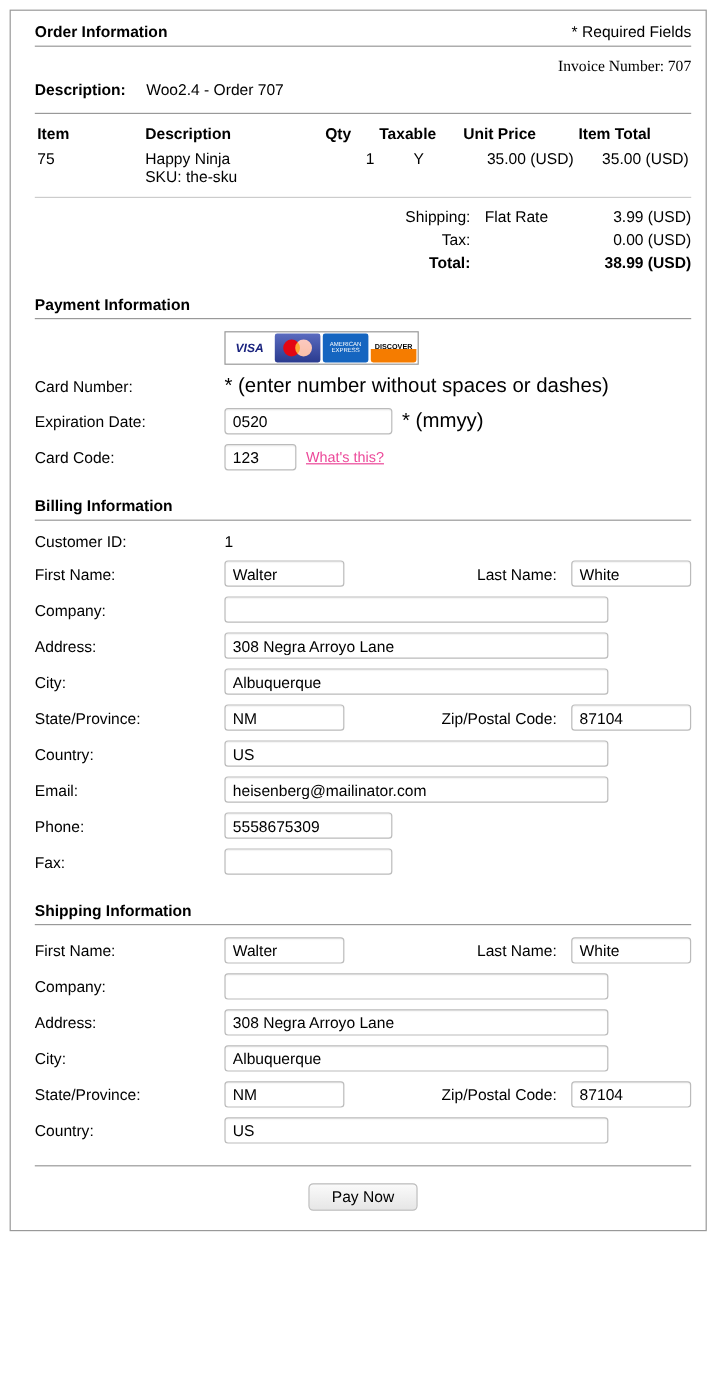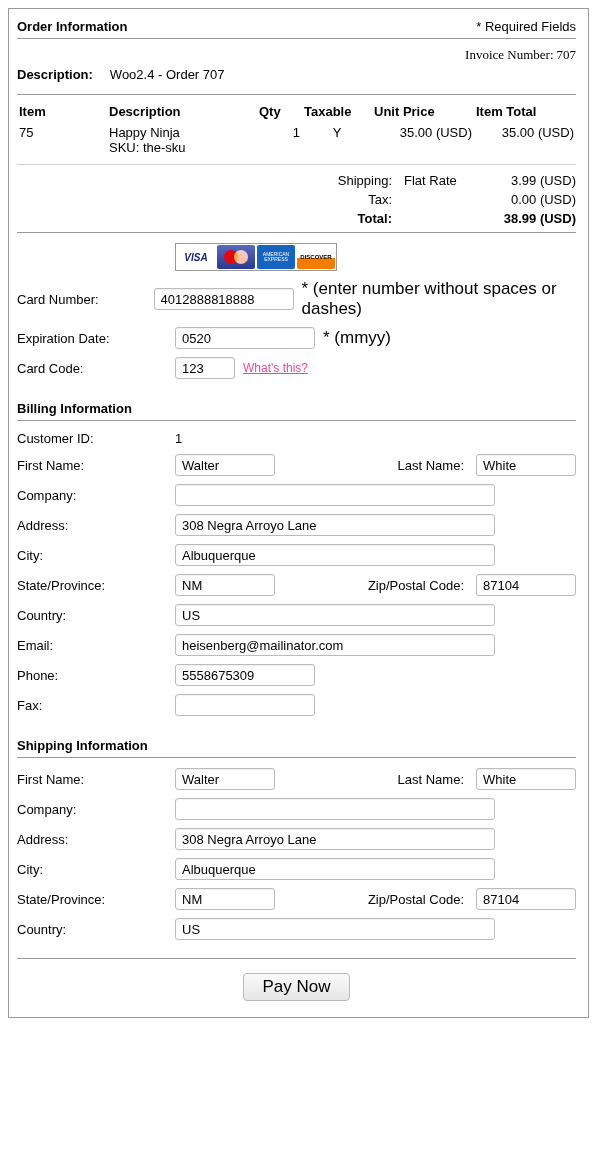--- a/index.html
+++ b/index.html
@@ -6,21 +6,21 @@
   body {
     margin: 0; padding: 8px;
     font-family: Arial, Helvetica, sans-serif;
     font-size: 13px;
     color: #000;
     background: #fff;
   }
   .page {
     width: 581px;
     border: 1px solid #999;
-    padding: 10px 12px 16px 8px;
+    padding: 10px 12px 16px 20px;
   }
   .section-hr { border: 0; border-top: 1px solid #999; margin: 4px 0 6px 0; }
   .thin-hr   { border: 0; border-top: 1px solid #ccc; margin: 6px 0; }
   .bold { font-weight: bold; }
   .row { display: flex; }
   .sp { flex: 1; }
   .head-row { display: flex; justify-content: space-between; align-items: baseline; }
   .tbl { width: 100%; border-collapse: collapse; }
   .tbl th { text-align: left; font-weight: bold; padding: 3px 2px; }
   .tbl td { padding: 3px 2px; vertical-align: top; }
@@ -55,21 +55,21 @@
   .card-mc   { background: linear-gradient(#5a6bbf,#2a3b8f); }
   .card-mc::before { content:""; position:absolute; width:14px;height:14px;border-radius:50%; background:#e30613; left:7px; top:5px;}
   .card-mc::after  { content:""; position:absolute; width:14px;height:14px;border-radius:50%; background:#f9a825; left:17px; top:5px; mix-blend-mode:screen;}
   .card-amex { background:#1565c0; color:#fff; font-size:5px; text-align:center; line-height:1.1;}
   .card-disc { background: linear-gradient(180deg,#fff 55%,#f57c00 55%); color:#000; font-size:6px; font-weight:bold;}
   .paybtn {
     display: block; margin: 14px auto 0 auto;
     padding: 3px 18px;
     border: 1px solid #bbb; border-radius: 4px;
     background: linear-gradient(#fafafa,#e6e6e6);
-    font-size: 17px; cursor: pointer;
+    font-size: 13px; cursor: pointer;
   }
   .check { accent-color: #1f7fe8; width:14px; height:14px;}
   .pair-rt-lab { text-align: right; padding-right:4px;}
 </style>
 </head>
 <body>
 
 <div class="page">
 
   <div class="head-row">
@@ -126,35 +126,35 @@
       <span class="mid"></span>
       <span class="amt">0.00 (USD)</span>
     </div>
     <div class="trow bold">
       <span class="lab">Total:</span>
       <span class="mid"></span>
       <span class="amt">38.99 (USD)</span>
     </div>
   </div>
 
+  <div class="section-title">Payment Information</div>
   <hr class="section-hr">
 
   <div class="frow">
     <div class="flab"></div>
     <div class="cards">
       <div class="card card-visa">VISA</div>
       <div class="card card-mc"></div>
       <div class="card card-amex">AMERICAN<br>EXPRESS</div>
       <div class="card card-disc">DISCOVER</div>
     </div>
   </div>
 
   <div class="frow">
     <div class="flab">Card Number:</div>
-    <input type="text" class="w-md" value="4012888818888" style="">
     <span class="hint">* (enter number without spaces or dashes)</span>
   </div>
   <div class="frow">
     <div class="flab">Expiration Date:</div>
     <input type="text" class="w-md" value="0520" style="">
     <span class="hint">* (mmyy)</span>
   </div>
   <div class="frow">
     <div class="flab">Card Code:</div>
     <input type="text" class="w-s" value="123" style="">

